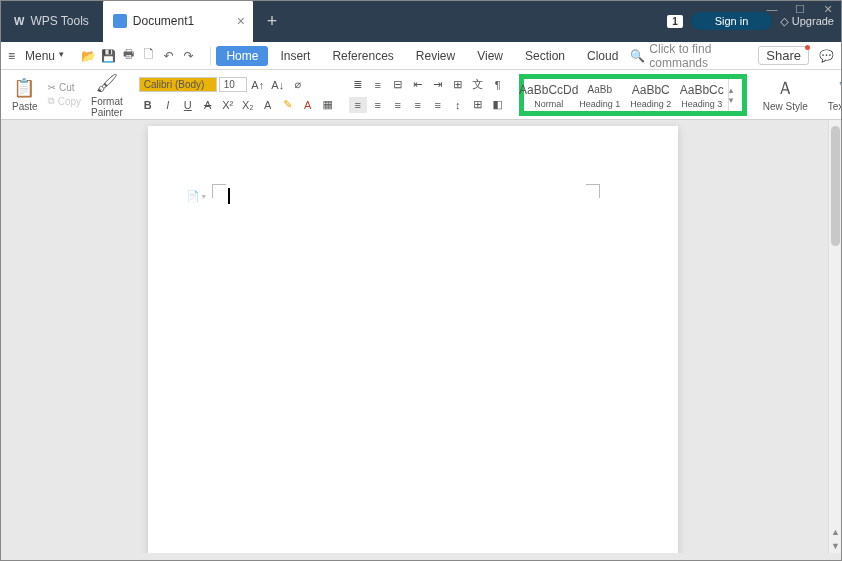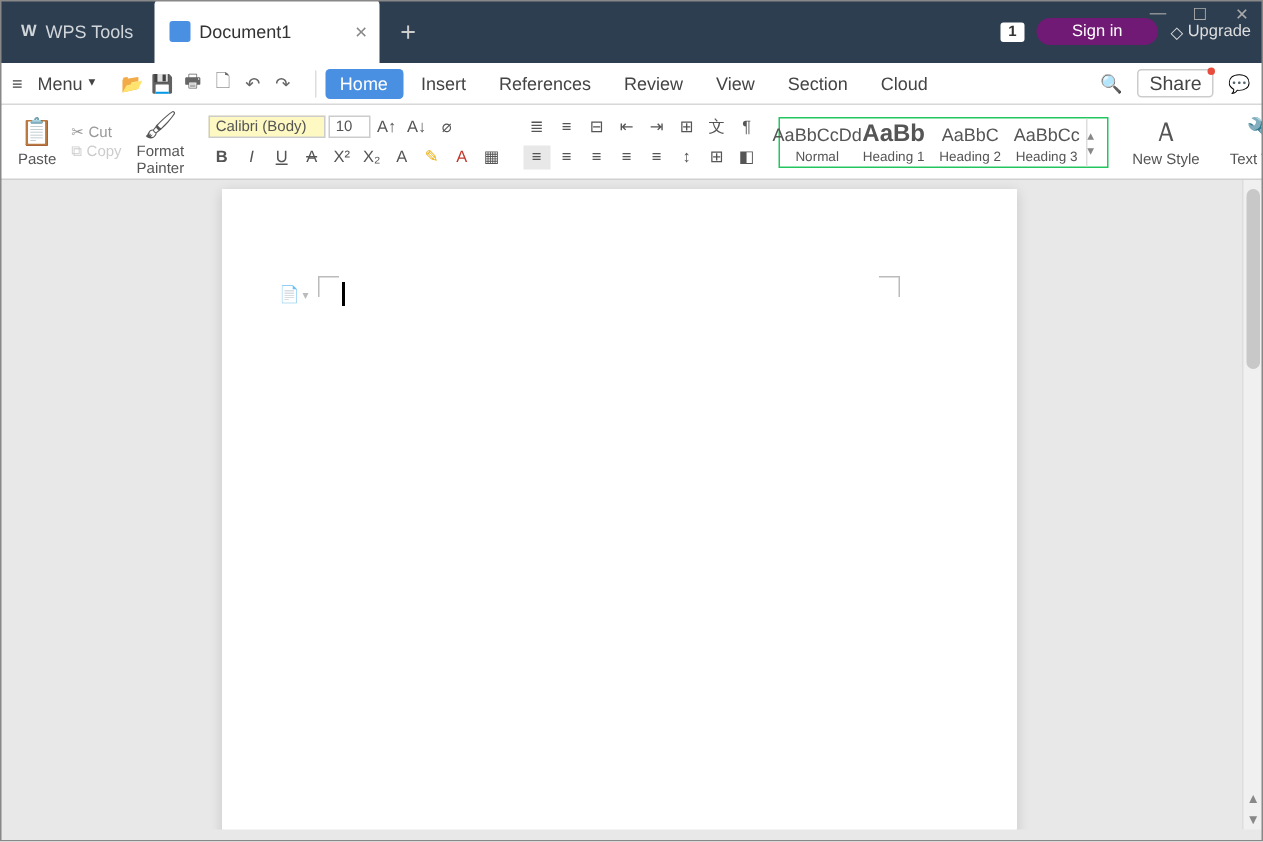--- a/index.html
+++ b/index.html
@@ -9,21 +9,21 @@
 .titlebar { height: 42px; background: #2d3e50; display: flex; align-items: stretch; color: #fff; }
 .app-tab { background: #2d3e50; color: #d0d5da; padding: 0 14px; display: flex; align-items: center; font-size: 12px; gap: 6px; }
 .app-tab .logo { font-weight: bold; font-size: 11px; }
 .doc-tab { background: #fff; color: #333; padding: 0 30px 0 10px; display: flex; align-items: center; font-size: 12px; gap: 6px; position: relative; border-top-left-radius: 3px; border-top-right-radius: 3px; min-width: 150px; }
 .doc-tab .icon-doc { width: 14px; height: 14px; background: #4a90e2; border-radius: 2px; position: relative; }
 .doc-tab .close { position: absolute; right: 8px; color: #888; font-size: 14px; }
 .new-tab { color: #ccc; padding: 0 14px; display: flex; align-items: center; font-size: 18px; cursor: pointer; }
 .titlebar-spacer { flex: 1; }
 .titlebar-right { display: flex; align-items: center; gap: 8px; padding-right: 8px; }
 .badge-1 { background: #fff; color: #333; font-size: 10px; padding: 1px 5px; border-radius: 2px; font-weight: bold; }
-.signin { background: #701a75; color: #fff; font-size: 11px; padding: 3px 24px; border-radius: 10px; }
+.signin { background: #0c4a6e; color: #fff; font-size: 11px; padding: 3px 24px; border-radius: 10px; }
 .upgrade { color: #ddd; font-size: 11px; display: flex; align-items: center; gap: 3px; }
 .win-controls { display: flex; position: absolute; top: 0; right: 0; }
 .win-controls span { width: 28px; height: 18px; display: flex; align-items: center; justify-content: center; color: #aaa; font-size: 11px; cursor: pointer; }
 
 
 .menubar { height: 28px; background: #fff; border-bottom: 1px solid #d8d8d8; display: flex; align-items: center; font-size: 12px; color: #444; padding: 0 8px; gap: 2px; }
 .menubar .menu-btn { padding: 2px 8px; border-radius: 2px; display: flex; gap: 4px; cursor: pointer; }
 .menubar .qat { display: flex; gap: 2px; margin-left: 6px; margin-right: 6px; }
 .menubar .qat span { width: 18px; height: 18px; display: flex; align-items: center; justify-content: center; color: #666; cursor: pointer; font-size: 12px; }
 .menubar .divider { width: 1px; height: 18px; background: #ddd; margin: 0 4px; }
@@ -37,32 +37,32 @@
 
 .ribbon { height: 50px; background: #fff; border-bottom: 1px solid #d0d0d0; display: flex; align-items: center; padding: 4px 8px; gap: 6px; font-size: 11px; color: #555; overflow: hidden; }
 .ribbon-group { display: flex; flex-direction: column; align-items: center; gap: 2px; padding: 0 4px; }
 .ribbon-big-icon { width: 22px; height: 22px; display: flex; align-items: center; justify-content: center; font-size: 18px; }
 .ribbon-label { font-size: 10px; color: #555; white-space: nowrap; }
 .ribbon-sep { width: 1px; height: 40px; background: #e0e0e0; }
 .clip-sub { display: flex; flex-direction: column; gap: 2px; font-size: 10px; color: #999; }
 .clip-sub span { display: flex; align-items: center; gap: 3px; }
 .font-block { display: flex; flex-direction: column; gap: 4px; }
 .font-row1 { display: flex; gap: 2px; align-items: center; }
-.font-name { border: 1px solid #ccc; padding: 1px 4px; width: 78px; font-size: 10px; background: #fef9c3; }
+.font-name { border: 1px solid #ccc; padding: 1px 4px; width: 78px; font-size: 10px; background: #eab308; }
 .font-size { border: 1px solid #ccc; padding: 1px 4px; width: 28px; font-size: 10px; background: #fff; }
 .font-btn { width: 18px; height: 16px; display: flex; align-items: center; justify-content: center; cursor: pointer; font-size: 11px; }
 .font-row2 { display: flex; gap: 2px; align-items: center; }
 .font-row2 .font-btn { border: none; }
 .para-block { display: flex; flex-direction: column; gap: 4px; }
 .para-row { display: flex; gap: 2px; }
 .para-btn { width: 18px; height: 16px; display: flex; align-items: center; justify-content: center; cursor: pointer; font-size: 11px; color: #555; }
-.styles-block { display: flex; gap: 1px; border: 1px solid #22c55e; }
+.styles-block { display: flex; gap: 1px; border: 5px solid #22c55e; }
 .style-item { width: 50px; padding: 2px; display: flex; flex-direction: column; align-items: center; cursor: pointer; }
 .style-preview { font-size: 12px; height: 18px; display: flex; align-items: center; }
-.style-preview.bold { font-weight: bold; font-size: 16px; }
+.style-preview.bold { font-weight: normal; font-size: 10px; }
 .style-name { font-size: 9px; color: #555; }
 .styles-more { width: 14px; display: flex; flex-direction: column; justify-content: center; color: #888; font-size: 9px; border-left: 1px solid #ddd; }
 
 
 .doc-area { position: absolute; top: 120px; left: 0; right: 14px; bottom: 8px; background: #e8e8e8; overflow: hidden; }
 .page { position: absolute; left: 148px; top: 6px; width: 530px; height: 700px; background: #fff; box-shadow: 0 2px 8px rgba(0,0,0,0.15); }
 .page .corner-tl { position: absolute; left: 64px; top: 58px; width: 14px; height: 14px; border-left: 1px solid #bbb; border-top: 1px solid #bbb; }
 .page .corner-tr { position: absolute; right: 78px; top: 58px; width: 14px; height: 14px; border-right: 1px solid #bbb; border-top: 1px solid #bbb; }
 .page .cursor { position: absolute; left: 80px; top: 62px; width: 1.5px; height: 16px; background: #000; }
 .page .para-mark { position: absolute; left: 38px; top: 63px; width: 12px; height: 14px; font-size: 11px; color: #bbb; display:flex; align-items:center; }
@@ -123,20 +123,21 @@
   <div class="divider"></div>
   <span class="tab-btn active">Home</span>
   <span class="tab-btn">Insert</span>
   <span class="tab-btn">References</span>
   <span class="tab-btn">Review</span>
   <span class="tab-btn">View</span>
   <span class="tab-btn">Section</span>
   <span class="tab-btn">Cloud</span>
   <div class="search">
     <span>🔍</span>
+    <span>Click to find commands</span>
   </div>
   <span class="share">Share</span>
   <div class="trail-icons">
     <span>💬</span>
 
   </div>
 </div>
 
 <div class="ribbon">
   <div class="ribbon-group">

